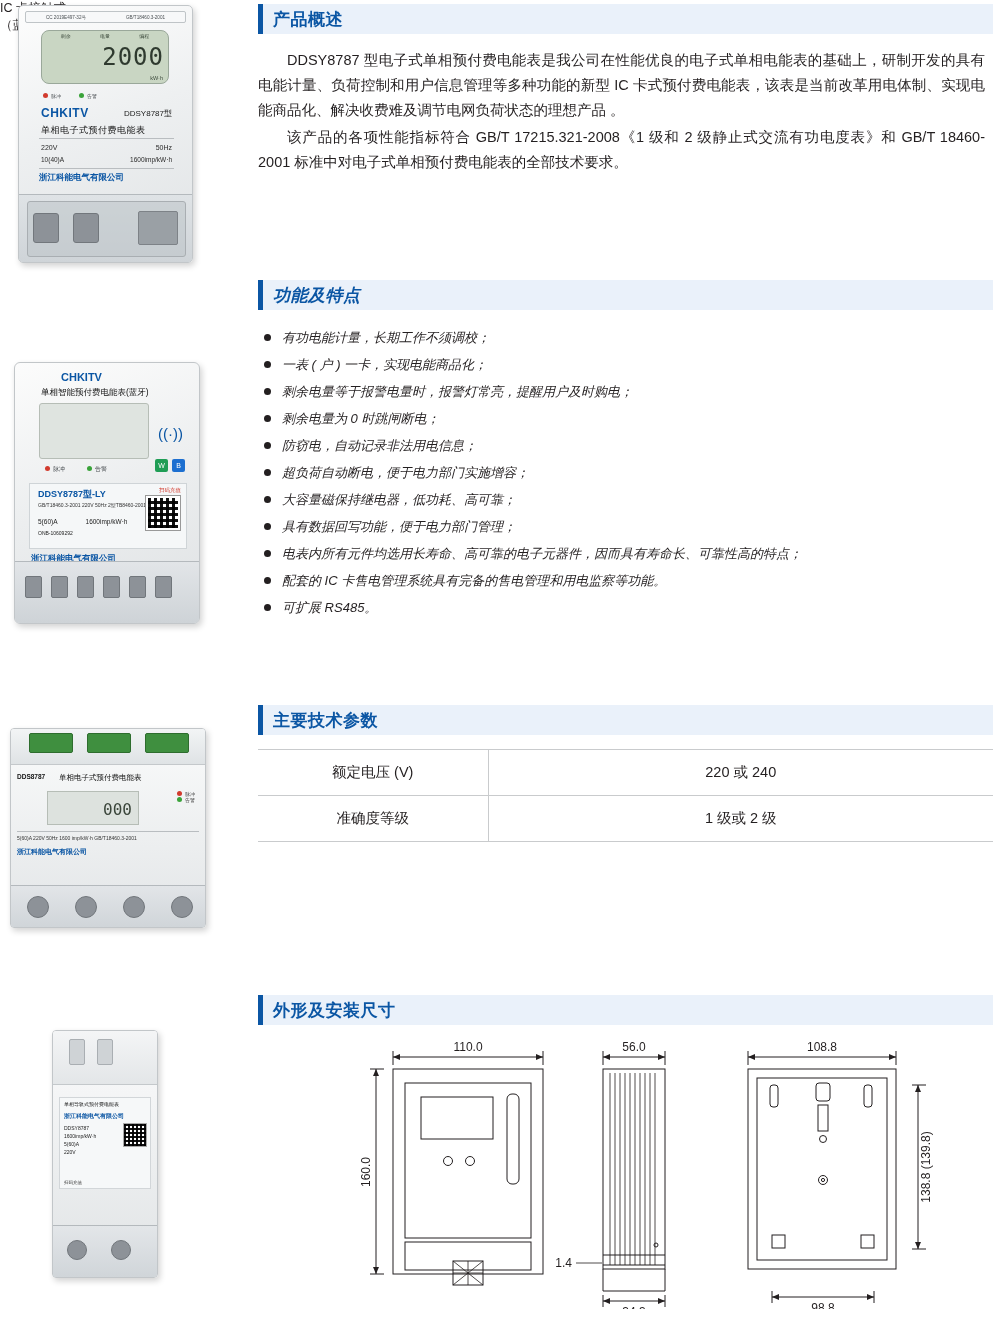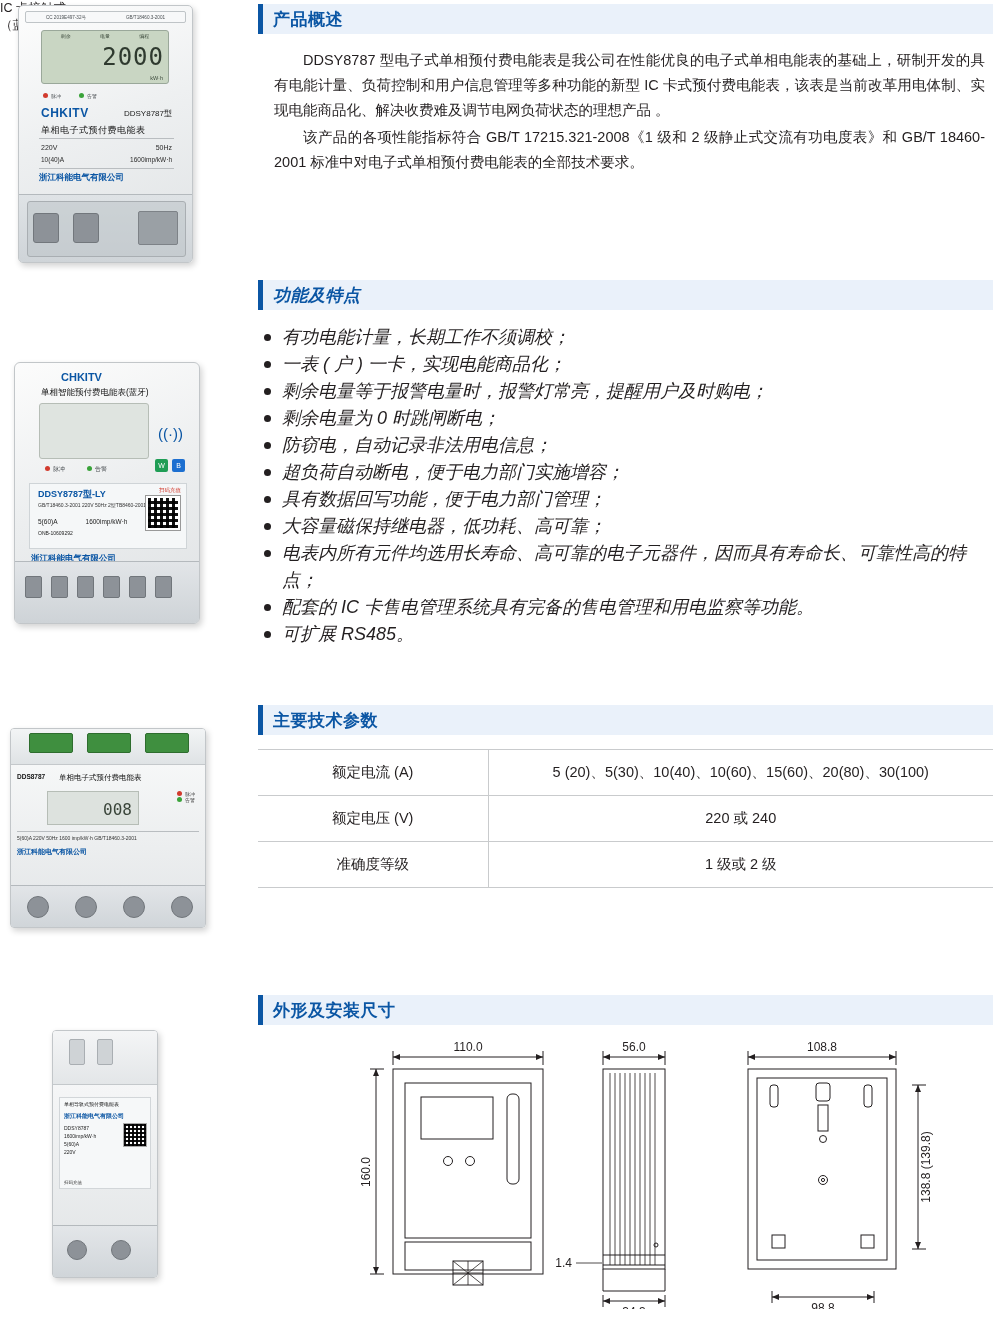--- a/index.html
+++ b/index.html
@@ -35,28 +35,28 @@
     font-size: 17px; font-weight: bold; color: #0b56a4;
     padding-left: 10px; letter-spacing: 0.5px;
   }
 
   
   .para {
     font-size: 14.5px;
     line-height: 25px;
     text-align: justify;
     text-indent: 2em;
-    margin: 0 0 2px 16px;
+    margin: 0 0 2px 0;
     padding-right: 8px;
   }
 
   
   ul.features { list-style: none; margin: 0; padding: 0 0 0 4px; }
   ul.features li {
-    font-size: 18px;
+    font-size: 13px;
     line-height: 27px;
     position: relative;
     padding-left: 20px;
   }
   ul.features li::before {
     content: "";
     position: absolute;
     left: 2px; top: 10px;
     width: 7px; height: 7px;
     background: #231f20;
@@ -94,21 +94,21 @@
     border-radius: 5px;
     box-shadow: 2px 3px 6px rgba(0,0,0,.18);
     overflow: hidden;
   }
   .m1-top { position:absolute; left:6px; top:5px; right:6px; height:12px;
     border:1px solid #bfc4c7; border-radius:2px; background:#f7f8f9;
     display:flex; align-items:center; justify-content:space-around;
     font-size:4.6px; color:#4a4f53; }
   .lcd {
     position:absolute; left:22px; top:24px; width:128px; height:54px;
-    background:#c9d6c3; border:1px solid #9aa89a; border-radius:3px;
+    background:#c9d6c3; border:1px solid #9aa89a; border-radius:8px;
   }
   .lcd-row { position:absolute; left:4px; right:4px; top:2px; height:9px;
     display:flex; justify-content:space-around; font-size:5px; color:#3c4a3c; }
   .lcd-val {
     position:absolute; left:0; right:4px; top:12px;
     text-align:right; font-family:"DejaVu Sans Mono", monospace;
     font-size:24px; color:#2f3a2f; letter-spacing:1px;
   }
   .lcd-unit { position:absolute; right:5px; bottom:2px; font-size:5.5px; color:#3c4a3c; }
   .m1-leds { position:absolute; left:24px; top:84px; width:124px; height:12px;
@@ -325,21 +325,21 @@
     <div class="prod meter3">
       <div class="m3-top">
         <div class="m3-green" style="left:18px;"></div>
         <div class="m3-green" style="left:76px;"></div>
         <div class="m3-green" style="left:134px;"></div>
       </div>
       <div class="m3-body">
         <div class="m3-model">DDS8787</div>
         <div class="m3-name">单相电子式预付费电能表</div>
         <div class="m3-lcd">
-          <div class="m3-lcdval">008</div>
+          <div class="m3-lcdval">000</div>
         </div>
         <div class="m3-leds">
           <div><i class="led"></i><span>脉冲</span></div>
           <div><i class="led g"></i><span>告警</span></div>
         </div>
         <div class="m3-line"></div>
         <div class="m3-spec">
           <span>5(60)A   220V   50Hz   1600 imp/kW·h   GB/T18460.3-2001</span>
         </div>
         <div class="m3-company">浙江科能电气有限公司</div>
@@ -395,39 +395,35 @@
         <div class="bar"></div>
         <div class="title">功能及特点</div>
       </div>
       <ul class="features">
         <li>有功电能计量，长期工作不须调校；</li>
         <li>一表 ( 户 ) 一卡，实现电能商品化；</li>
         <li>剩余电量等于报警电量时，报警灯常亮，提醒用户及时购电；</li>
         <li>剩余电量为 0 时跳闸断电；</li>
         <li>防窃电，自动记录非法用电信息；</li>
         <li>超负荷自动断电，便于电力部门实施增容；</li>
+        <li>大容量磁保持继电器，低功耗、高可靠；</li>
         <li>具有数据回写功能，便于电力部门管理；</li>
-        <li>大容量磁保持继电器，低功耗、高可靠；</li>
         <li>电表内所有元件均选用长寿命、高可靠的电子元器件，因而具有寿命长、可靠性高的特点；</li>
         <li>配套的 IC 卡售电管理系统具有完备的售电管理和用电监察等功能。</li>
         <li>可扩展 RS485。</li>
       </ul>
     </div>
 
     <div style="position:absolute; left:8px; top:705px; width:735px;">
       <div class="sec-head">
         <div class="bar"></div>
         <div class="title">主要技术参数</div>
       </div>
       <table class="spec">
         <tbody>
-            <tr>
-          <td class="k">额定电流 (A)</td>
-          <td>5 (20)、5(30)、10(40)、10(60)、15(60)、20(80)、30(100)</td>
-        </tr>
         <tr>
           <td class="k">额定电压 (V)</td>
           <td>220 或 240</td>
         </tr>
         <tr>
           <td class="k">准确度等级</td>
           <td>1 级或 2 级</td>
         </tr>
       </tbody>
         </table>

